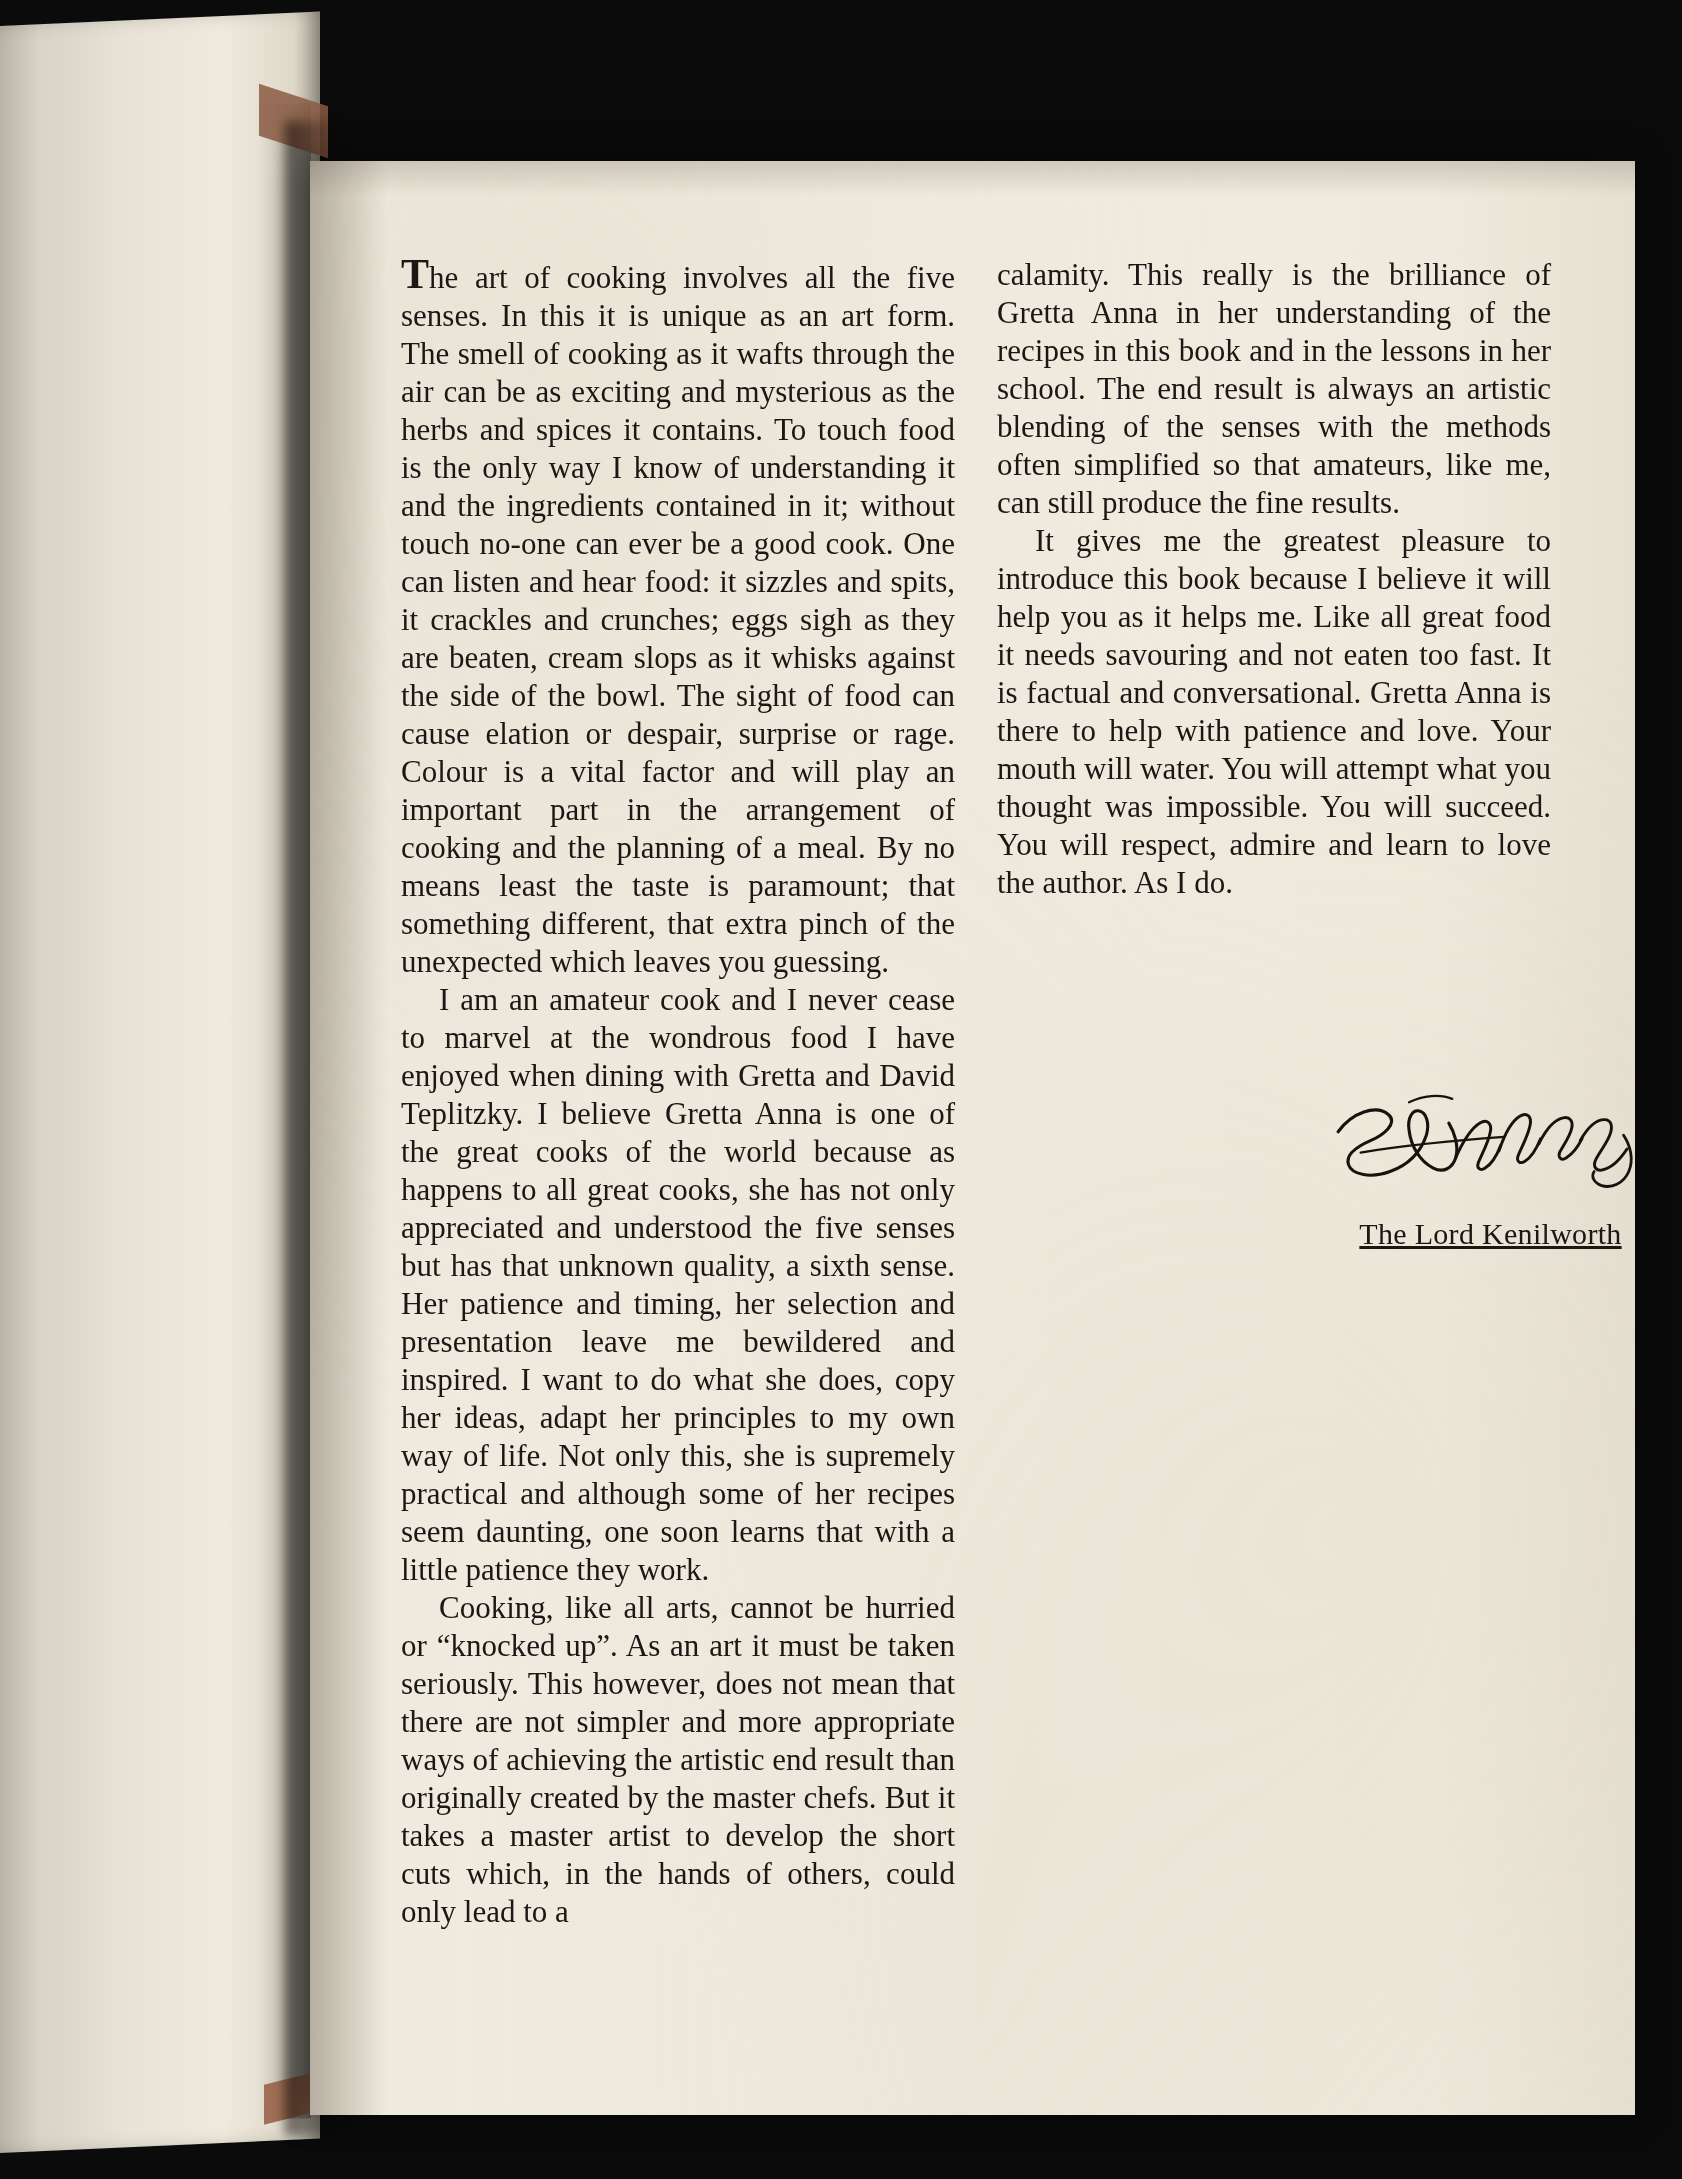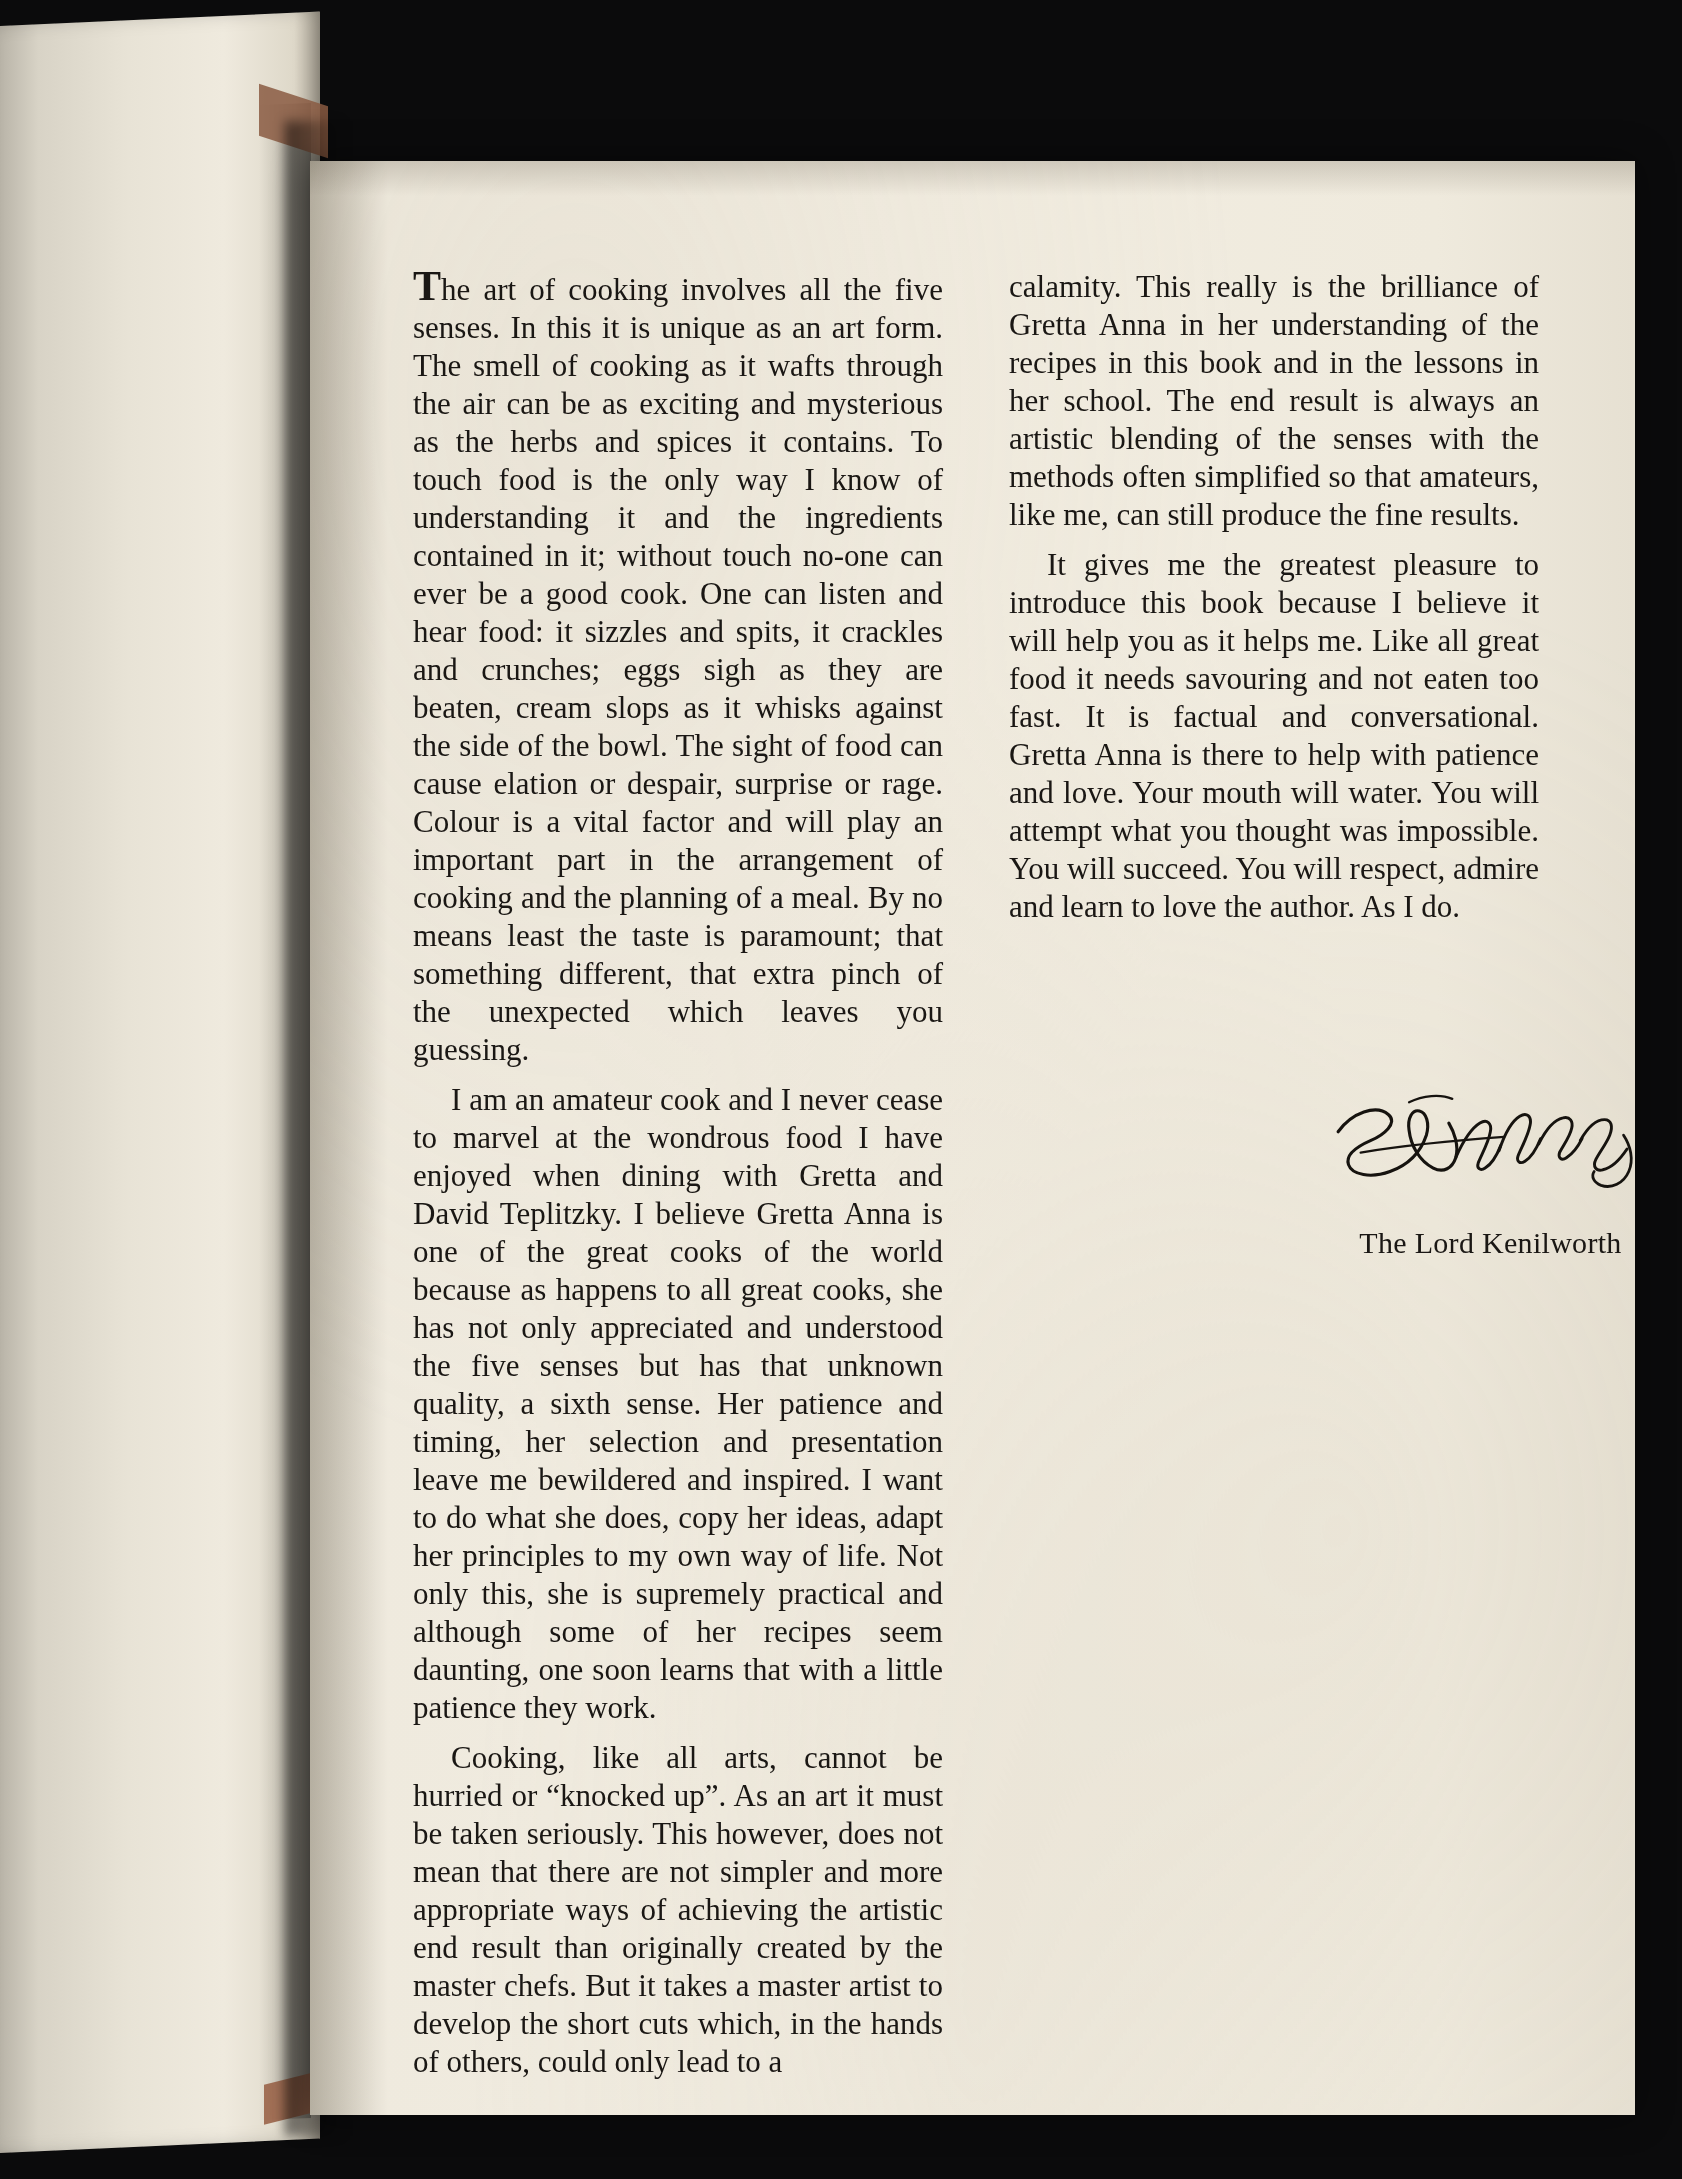--- a/index.html
+++ b/index.html
@@ -105,21 +105,21 @@
     left: 91px;
     top: 95px;
     width: 1150px;
     display: flex;
     gap: 42px;
   }
   .col {
     width: 554px;
   }
   .col p {
-    margin: 12px;
+    margin: 0;
     color: #1a1714;
     font-family: "Liberation Serif", serif;
     font-size: 31px;
     line-height: 38px;
     text-align: justify;
     text-justify: inter-word;
     hyphens: none;
   }
   .col p + p {
     text-indent: 38px;
@@ -136,26 +136,27 @@
     left: 999px;
     top: 917px;
     width: 363px;
   }
   .signature {
     width: 346px;
     height: 130px;
     margin-left: 17.3px;
   }
   .signature-name {
-    margin-top: 14px;
+    margin-top: 5px;
     text-align: center;
     color: #1a1714;
     font-family: "Liberation Serif", serif;
     font-size: 30px;
     letter-spacing: 0.3px;
+    text-decoration: underline;
   }
 
   
   .texture {
     position: absolute;
     inset: 0;
     pointer-events: none;
     opacity: 0.22;
     background:
       radial-gradient(ellipse at 20% 12%, rgba(200,190,170,0.7) 0%, rgba(200,190,170,0) 45%),

